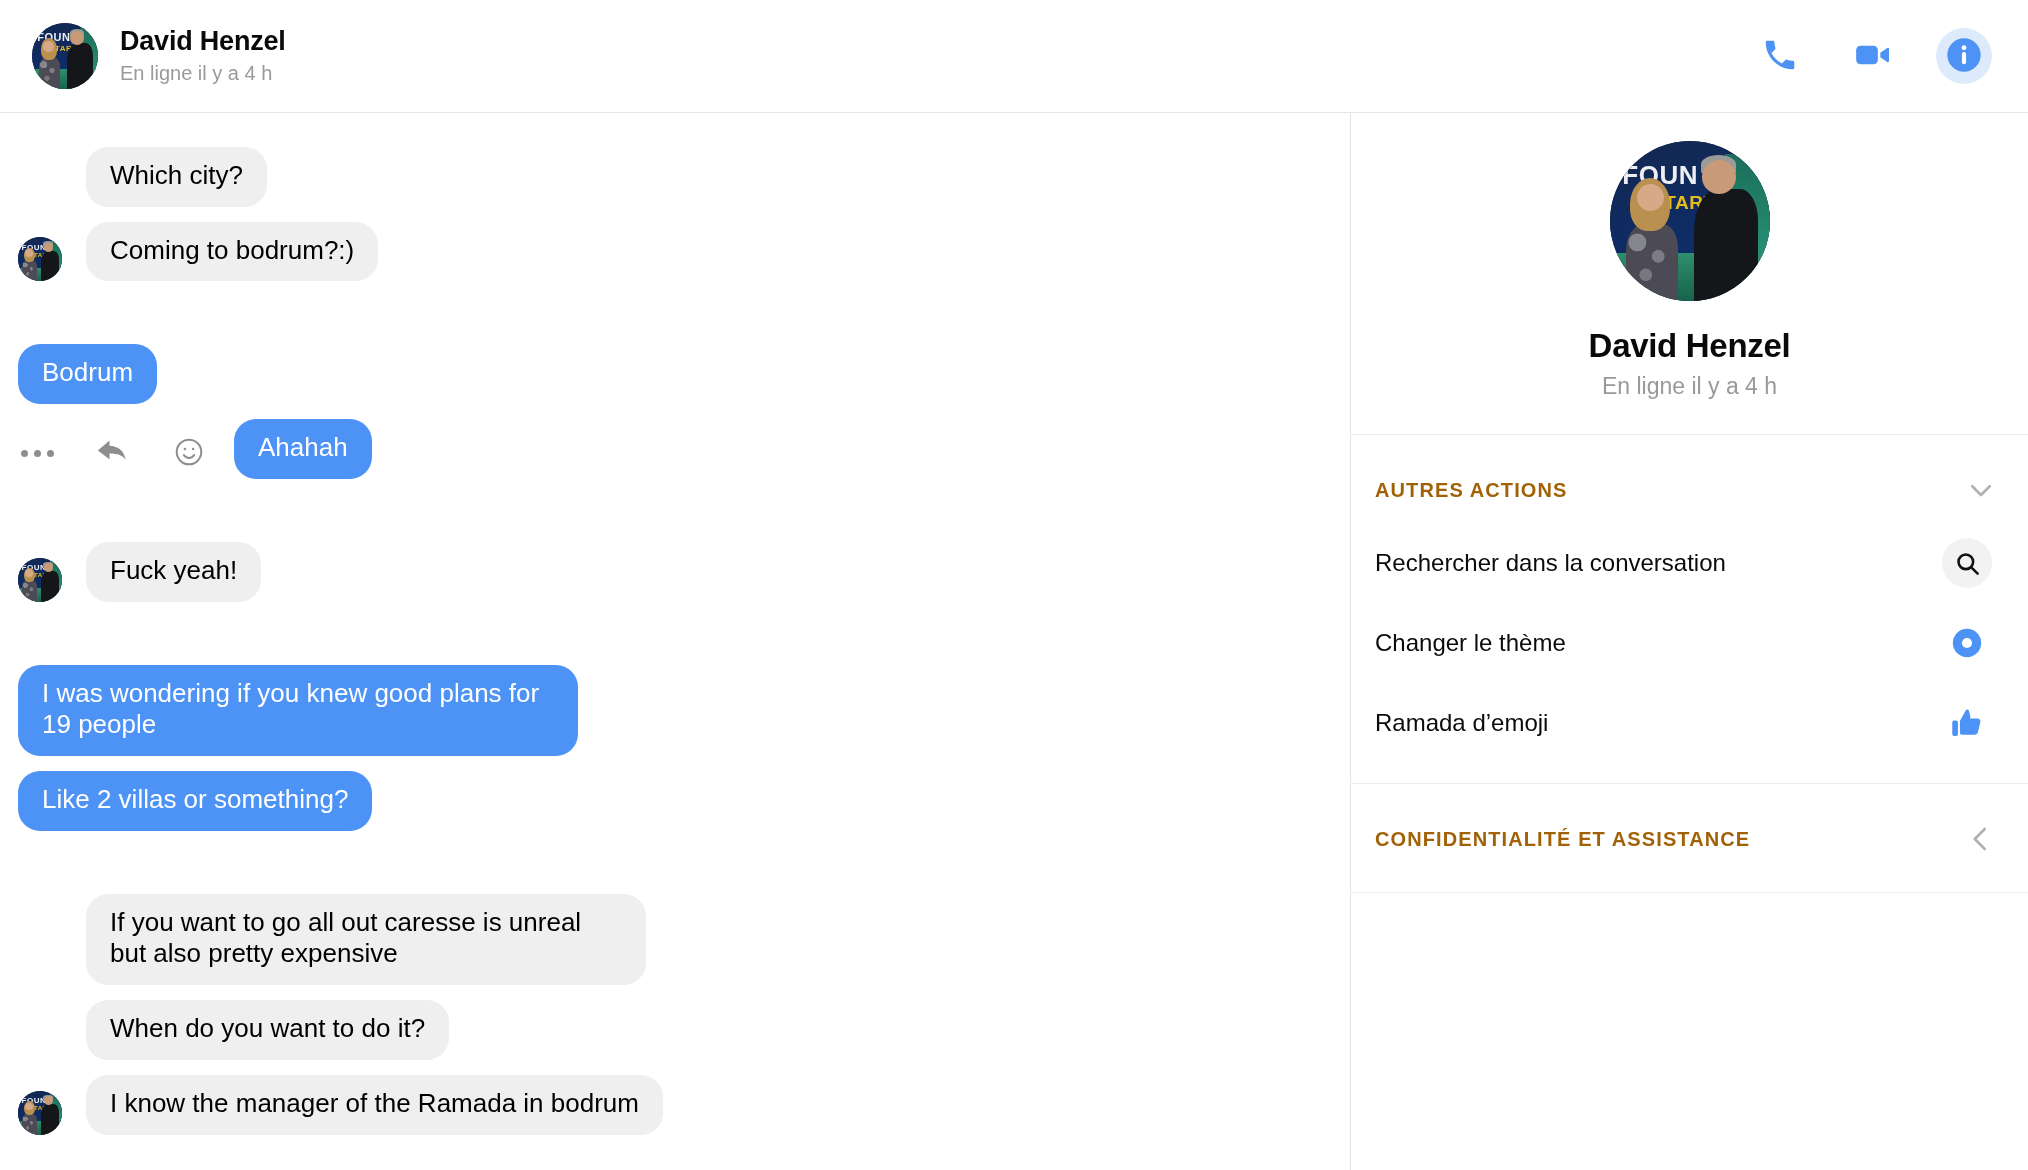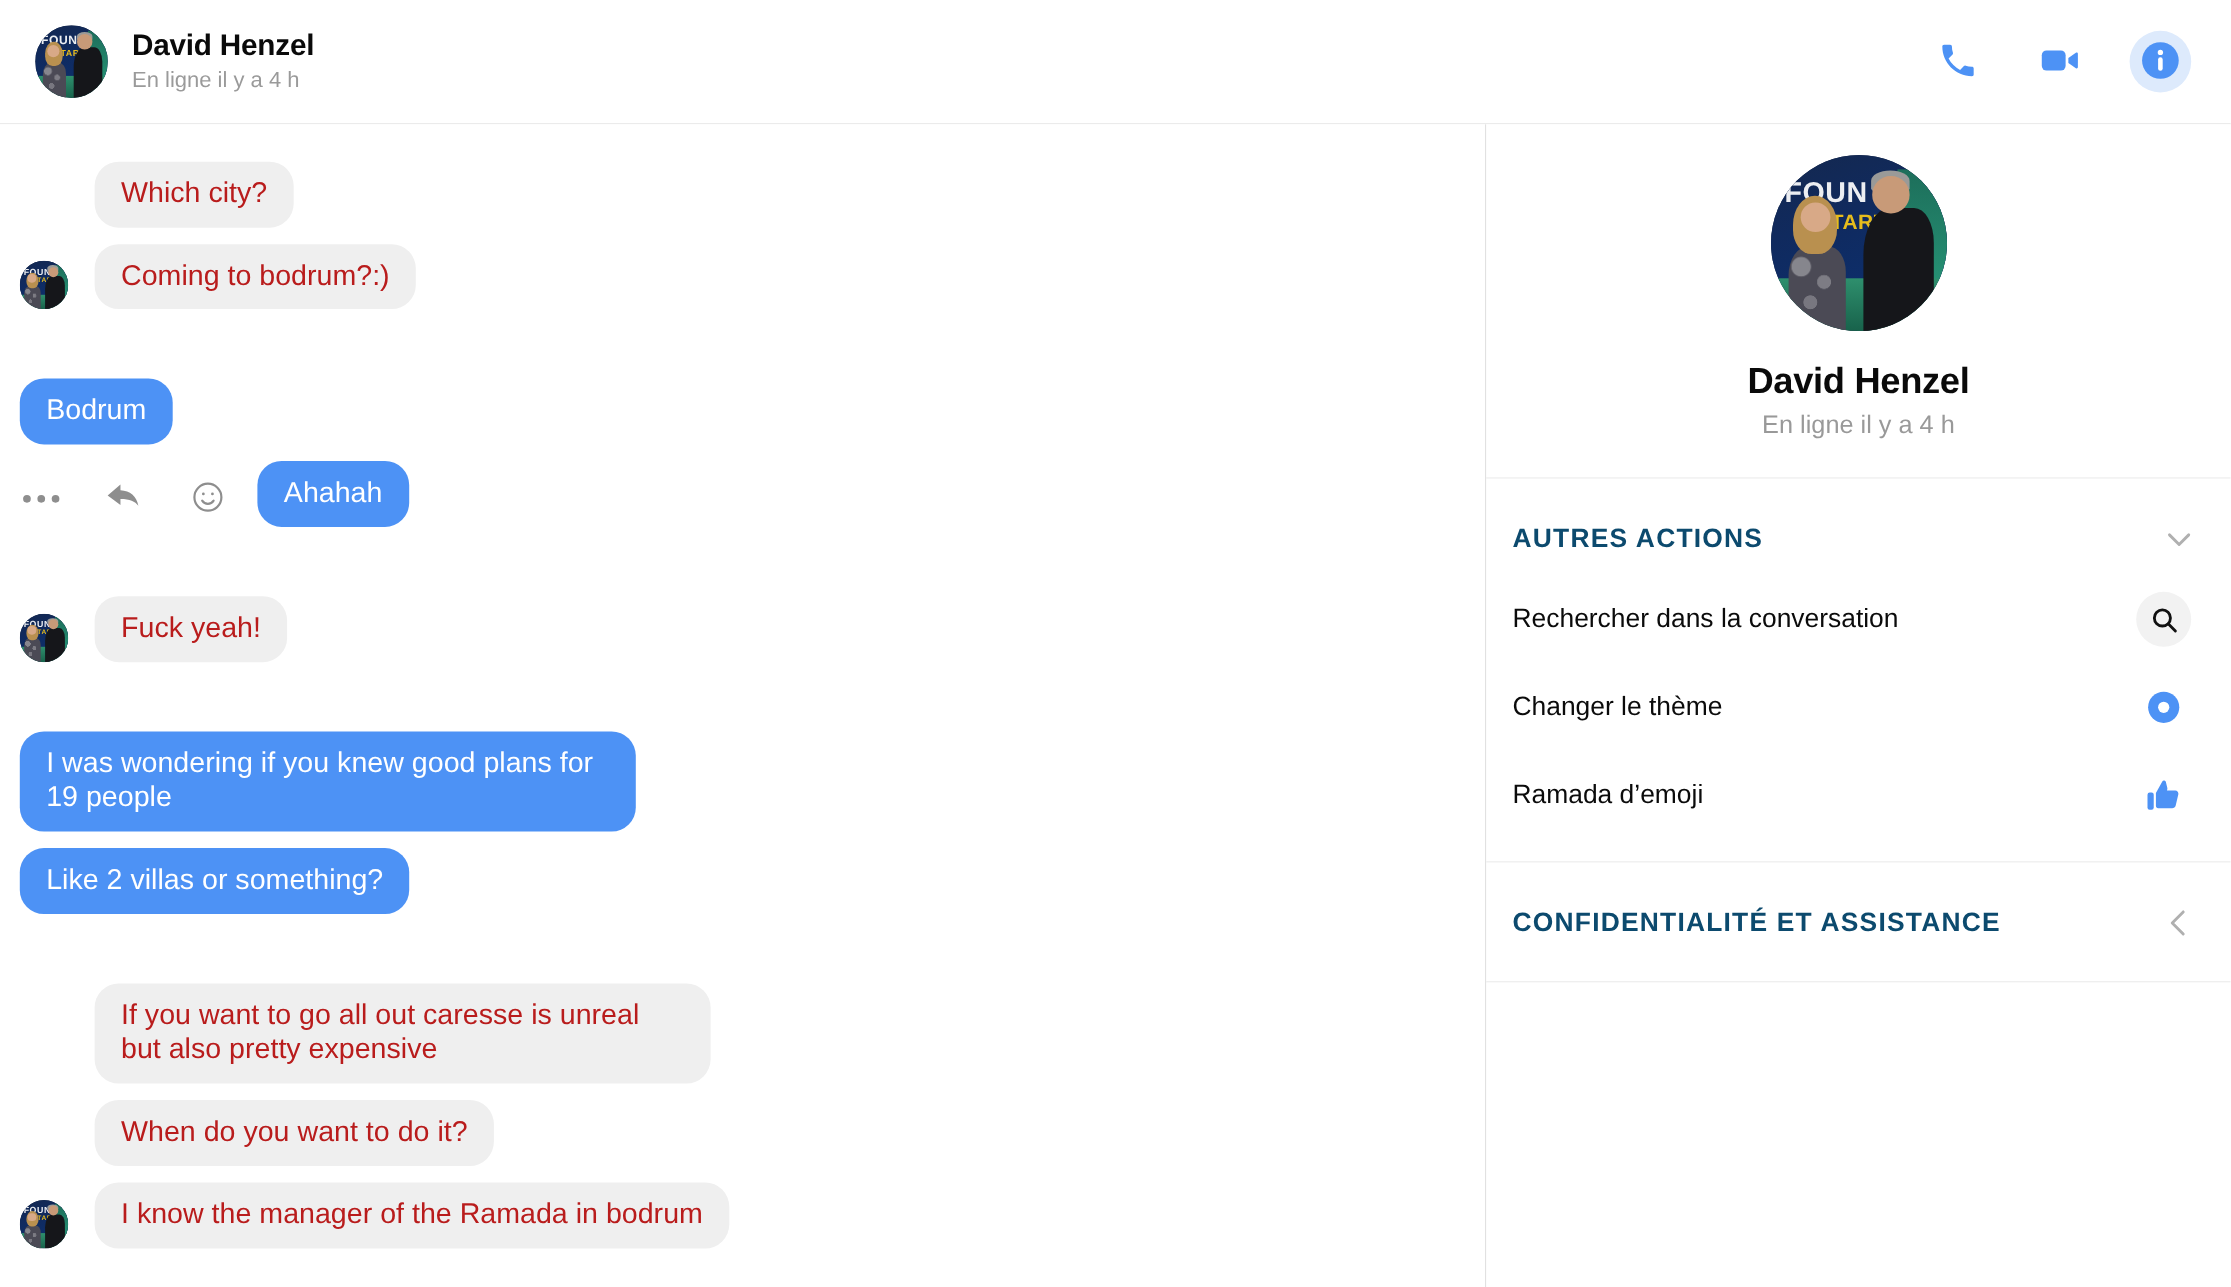--- a/index.html
+++ b/index.html
@@ -108,21 +108,21 @@
 
   .bubble {
     display: inline-block;
     max-width: 700px;
     border-radius: 22px;
     padding: 13px 24px 15px 24px;
     font-size: 26px;
     line-height: 1.22;
     word-wrap: break-word;
   }
-  .bubble.in { background: #efefef; color: #b91c1c; }
+  .bubble.in { background: #efefef; color: #000000; }
   .bubble.out { background: #4d92f5; color: #ffffff; }
   .bubble.wide { max-width: 560px; }
 
   
   .hover-actions {
     display: flex;
     align-items: center;
     gap: 38px;
     margin-right: 26px;
     padding-bottom: 6px;
@@ -178,24 +178,24 @@
 
   .sb-section { border-bottom: 1px solid #ebebeb; padding-bottom: 20px; }
   .sb-section-head {
     display: flex;
     align-items: center;
     justify-content: space-between;
     padding: 38px 30px 16px 24px;
     cursor: pointer;
   }
   .sb-section-title {
-    font-size: 24px;
+    font-size: 20px;
     font-weight: bold;
     letter-spacing: 1.1px;
-    color: #0c4a6e;
+    color: #a16207;
   }
   .chev { display: flex; align-items: center; justify-content: center; width: 34px; height: 34px; }
 
   .sb-row {
     display: flex;
     align-items: center;
     justify-content: space-between;
     padding: 15px 36px 15px 24px;
     cursor: pointer;
   }

